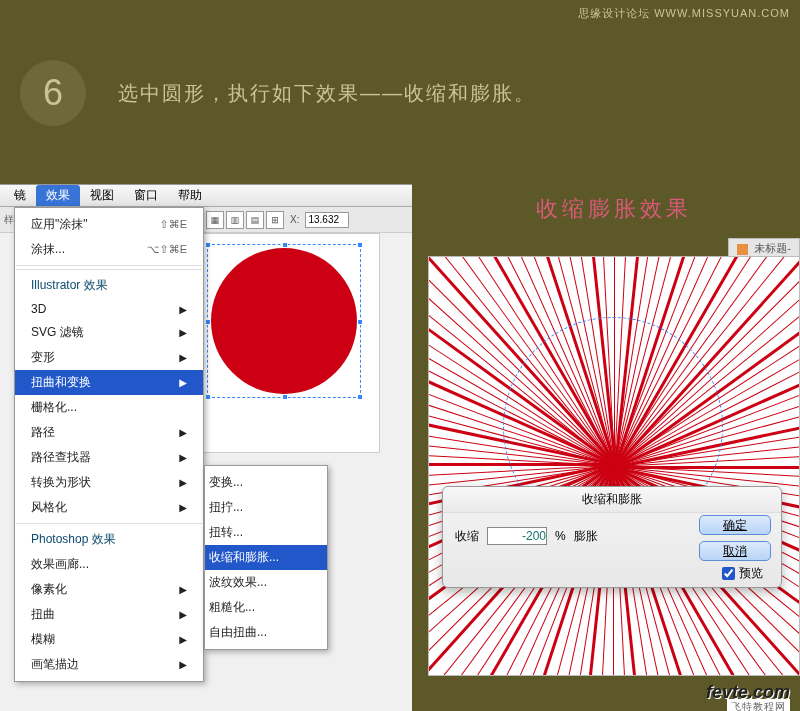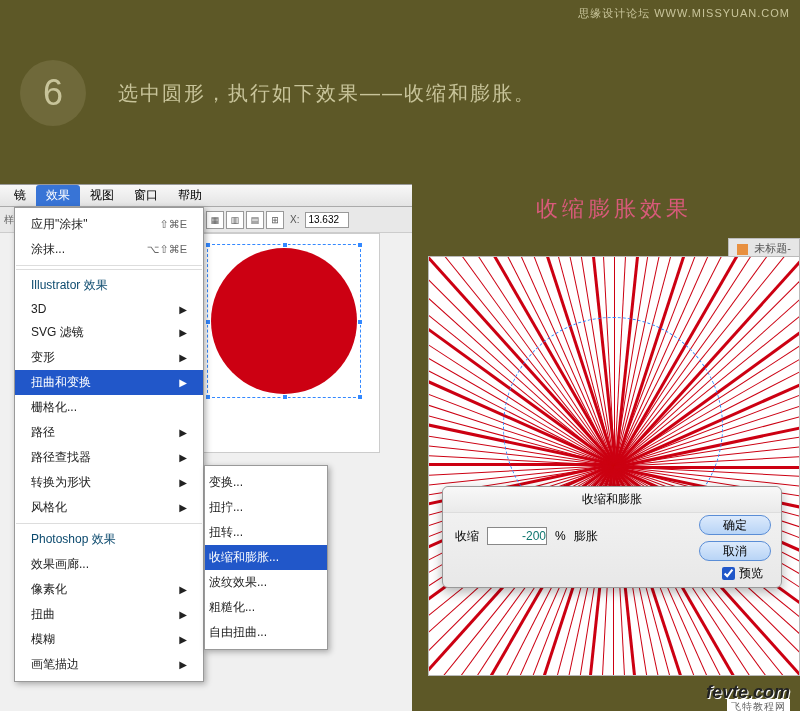--- a/index.html
+++ b/index.html
@@ -48,21 +48,21 @@
 .starburst { position: absolute; top: 50%; left: 50%; width: 1px; height: 1px; }
 .ray { position: absolute; left: 0; top: 0; width: 400px; height: 1px; background: #cc0012; transform-origin: 0 0; }
 .ray.thick { height: 3px; }
 .sel-circle { position: absolute; top: 60px; left: 74px; width: 220px; height: 220px; border: 1px dashed #3388ff; border-radius: 50%; }
 
 .dialog { position: absolute; top: 292px; left: 14px; width: 340px; background: linear-gradient(#f4f4f4,#e8e8e8); border: 1px solid #999; border-radius: 6px; box-shadow: 0 4px 12px rgba(0,0,0,0.3); font-size: 12px; z-index: 20; }
 .dialog-title { text-align: center; padding: 4px; font-weight: 500; border-bottom: 1px solid #ddd; background: linear-gradient(#f8f8f8,#eaeaea); border-radius: 6px 6px 0 0; }
 .dialog-body { padding: 14px 12px; display: flex; align-items: center; gap: 8px; }
 .dlg-input { width: 60px; height: 18px; border: 1px solid #888; background: #fff; color: #0f766e; text-align: right; font-size: 12px; }
 .dlg-buttons { position: absolute; right: 10px; top: 28px; display: flex; flex-direction: column; gap: 6px; }
-.dlg-btn { width: 72px; height: 20px; border: 1px solid #5a8dd6; border-radius: 10px; background: linear-gradient(#dceafc,#b8d4f6); font-size: 12px; text-align: center; line-height: 18px; }
+.dlg-btn { width: 72px; height: 20px; border: 1px solid #5a8dd6; border-radius: 5px; background: linear-gradient(#dceafc,#b8d4f6); font-size: 12px; text-align: center; line-height: 18px; text-decoration: underline; }
 .dlg-check { position: absolute; right: 18px; top: 78px; display: flex; align-items: center; gap: 4px; font-size: 12px; }
 .dlg-check input { accent-color: #2157c9; }
 
 .watermark-bot { position: absolute; bottom: 8px; right: 10px; font-size: 18px; font-weight: bold; color: #222; font-style: italic; text-shadow: 1px 1px 0 #fff; }
 .watermark-bot2 { position: absolute; bottom: -4px; right: 10px; font-size: 10px; color: #666; letter-spacing: 1px; background: #fff; padding: 1px 4px; }
 </style>
 </head>
 <body>
 
 <div class="watermark-top">思缘设计论坛 WWW.MISSYUAN.COM</div>

